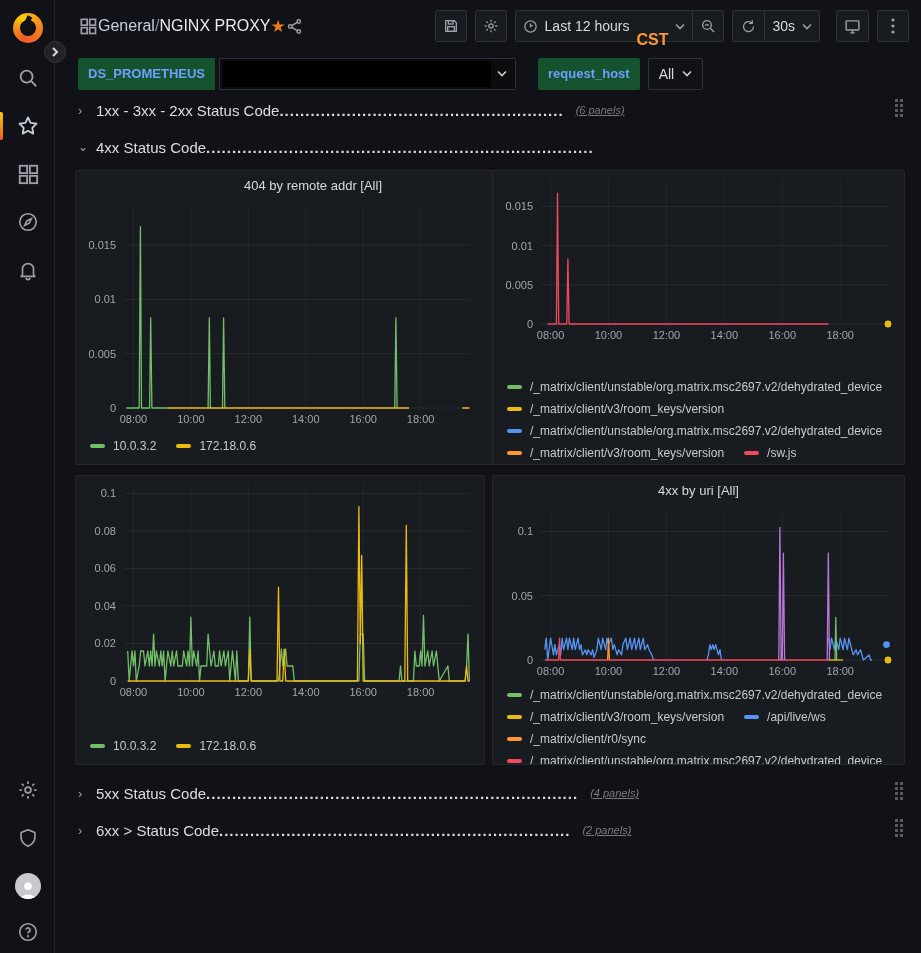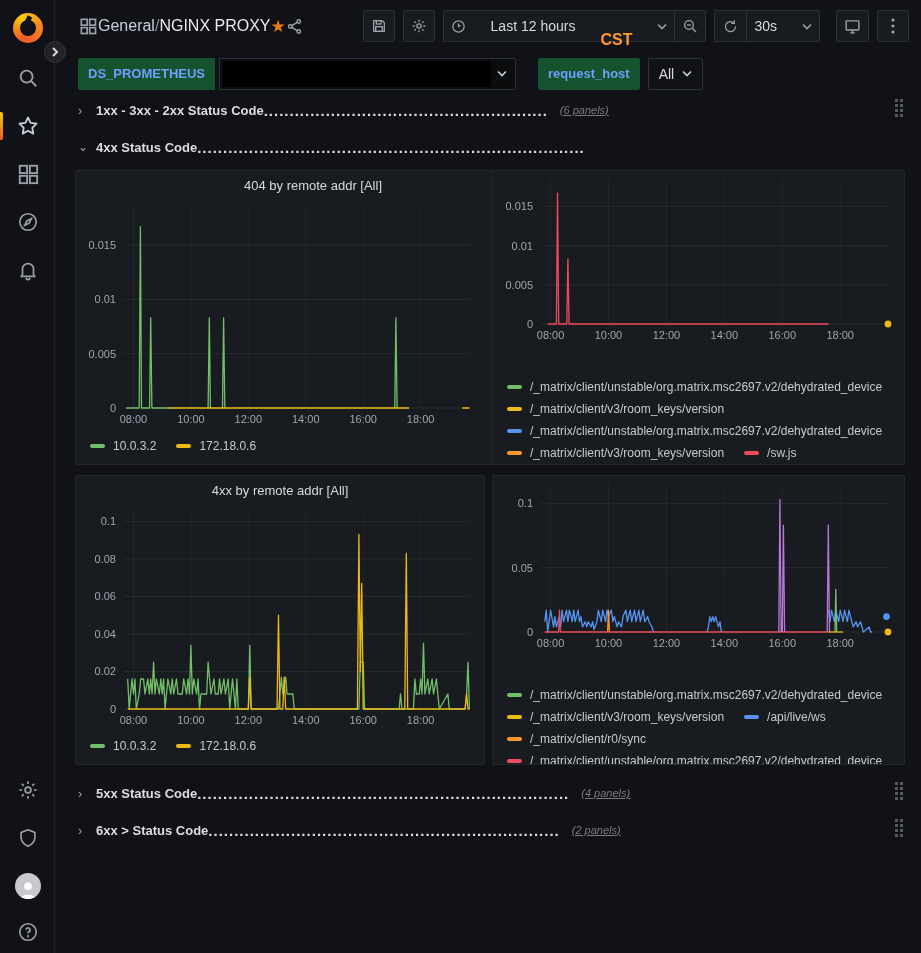--- a/index.html
+++ b/index.html
@@ -36,21 +36,21 @@
   .topbar { position:absolute; left:56px; top:0; width:865px; height:52px;
     display:flex; align-items:center; padding:0 12px 0 22px; }
   .crumbs { display:flex; align-items:center; flex:1; min-width:0; }
   .crumb-section { color:#c7d0d9; font-size:16px; cursor:pointer; }
   .crumb-sep { color:#8e9299; font-size:16px; }
   .crumb-title { color:#e9eaeb; font-size:16px; cursor:pointer; }
   .star-glyph { color:#eb7b18; font-size:17px; cursor:pointer; line-height:1; }
   .tb-actions { display:flex; align-items:center; gap:8px; }
   .tbtn { height:32px; min-width:32px; background:#181b1f; border:1px solid #2c3235;
     border-radius:2px; display:flex; align-items:center; justify-content:center;
-    padding:0 7px; gap:25px; cursor:pointer; color:#9da0a8; }
+    padding:0 7px; gap:7px; cursor:pointer; color:#9da0a8; }
   .tbtn .lbl { color:#d8d9da; font-size:14px; }
   .tz { color:#ff9830; font-size:16px; font-weight:bold;margin-top:28px; }
   .btn-group { display:flex; align-items:stretch; }
   .btn-group .tbtn { border-radius:0; }
   .btn-group .tbtn:first-child { border-radius:2px 0 0 2px; border-right:none; }
   .btn-group .tbtn:last-child { border-radius:0 2px 2px 0; }
 
   
   .submenu { position:absolute; left:56px; top:52px; width:865px; height:43px;
     display:flex; align-items:center; gap:4px; padding:0 0 0 22px; }
@@ -61,21 +61,21 @@
     display:flex; align-items:center; cursor:pointer; border-radius:0 2px 2px 0; }
   .redacted { height:26px; flex:1; margin:0 6px 0 3px; background:#000; }
   .var-select { height:32px; border:1px solid #2c3235; background:#111217;
     display:flex; align-items:center; gap:8px; padding:0 10px; margin-left:16px;
     color:#d8d9da; font-size:14px; cursor:pointer; border-radius:0 2px 2px 0; }
 
   
   .row-header { position:absolute; height:28px; display:flex; align-items:center;
     color:#dcdde0; cursor:pointer; }
   .row-chevron { width:18px; color:#9da0a8; font-size:13px; }
-  .row-title { font-size:13px; font-weight:bold; white-space:nowrap; }
+  .row-title { font-size:15px; font-weight:normal; white-space:nowrap; }
   .row-dots { font-size:15px; font-weight:bold; letter-spacing:1px; overflow:hidden;
     white-space:nowrap; }
   .row-count { margin-left:12px; font-size:11px; font-style:italic; color:#797b80;
     white-space:nowrap;text-decoration:underline; }
   .drag-handle { position:absolute; right:2px; top:3px; display:grid;
     grid-template-columns:3px 3px; gap:2px; cursor:grab; }
   .drag-handle i { width:3px; height:3px; background:#575962; }
 
   
   .panel { position:absolute; background:#181b1f; border:1px solid #25262b;
@@ -429,21 +429,20 @@
         </span>
         <span class="legend-item">
           <span class="legend-dash" style="background: rgb(242, 73, 92);"></span>
           <span>/sw.js</span>
         </span>
       </div>
     </div>
 </section>
 
 <section class="panel" style="left:75px; top:475px; width:410px; height:290px;">
-  <div class="panel-title">4xx by remote addr [All]</div>
   <div class="chart">
       <svg width="408" height="227">
         <line x1="57.47551867219917" x2="57.47551867219917" y1="8" y2="205" stroke="rgba(204,204,220,0.06)"></line>
         <text class="tick" x="57.47551867219917" y="220" text-anchor="middle">08:00</text>
         <line x1="114.90290456431536" x2="114.90290456431536" y1="8" y2="205" stroke="rgba(204,204,220,0.06)"></line>
         <text class="tick" x="114.90290456431536" y="220" text-anchor="middle">10:00</text>
         <line x1="172.33029045643156" x2="172.33029045643156" y1="8" y2="205" stroke="rgba(204,204,220,0.06)"></line>
         <text class="tick" x="172.33029045643156" y="220" text-anchor="middle">12:00</text>
         <line x1="229.75767634854773" x2="229.75767634854773" y1="8" y2="205" stroke="rgba(204,204,220,0.06)"></line>
         <text class="tick" x="229.75767634854773" y="220" text-anchor="middle">14:00</text>
@@ -475,20 +474,21 @@
         </span>
         <span class="legend-item">
           <span class="legend-dash" style="background: rgb(236, 187, 19);"></span>
           <span>172.18.0.6</span>
         </span>
       </div>
     </div>
 </section>
 
 <section class="panel" style="left:492px; top:475px; width:413px; height:290px;">
+  <div class="panel-title">4xx by uri [All]</div>
   <div class="chart">
       <svg width="411" height="178">
         <line x1="57.557676348547716" x2="57.557676348547716" y1="8" y2="156" stroke="rgba(204,204,220,0.06)"></line>
         <text class="tick" x="57.557676348547716" y="171" text-anchor="middle">08:00</text>
         <line x1="115.48298755186723" x2="115.48298755186723" y1="8" y2="156" stroke="rgba(204,204,220,0.06)"></line>
         <text class="tick" x="115.48298755186723" y="171" text-anchor="middle">10:00</text>
         <line x1="173.40829875518673" x2="173.40829875518673" y1="8" y2="156" stroke="rgba(204,204,220,0.06)"></line>
         <text class="tick" x="173.40829875518673" y="171" text-anchor="middle">12:00</text>
         <line x1="231.33360995850623" x2="231.33360995850623" y1="8" y2="156" stroke="rgba(204,204,220,0.06)"></line>
         <text class="tick" x="231.33360995850623" y="171" text-anchor="middle">14:00</text>

